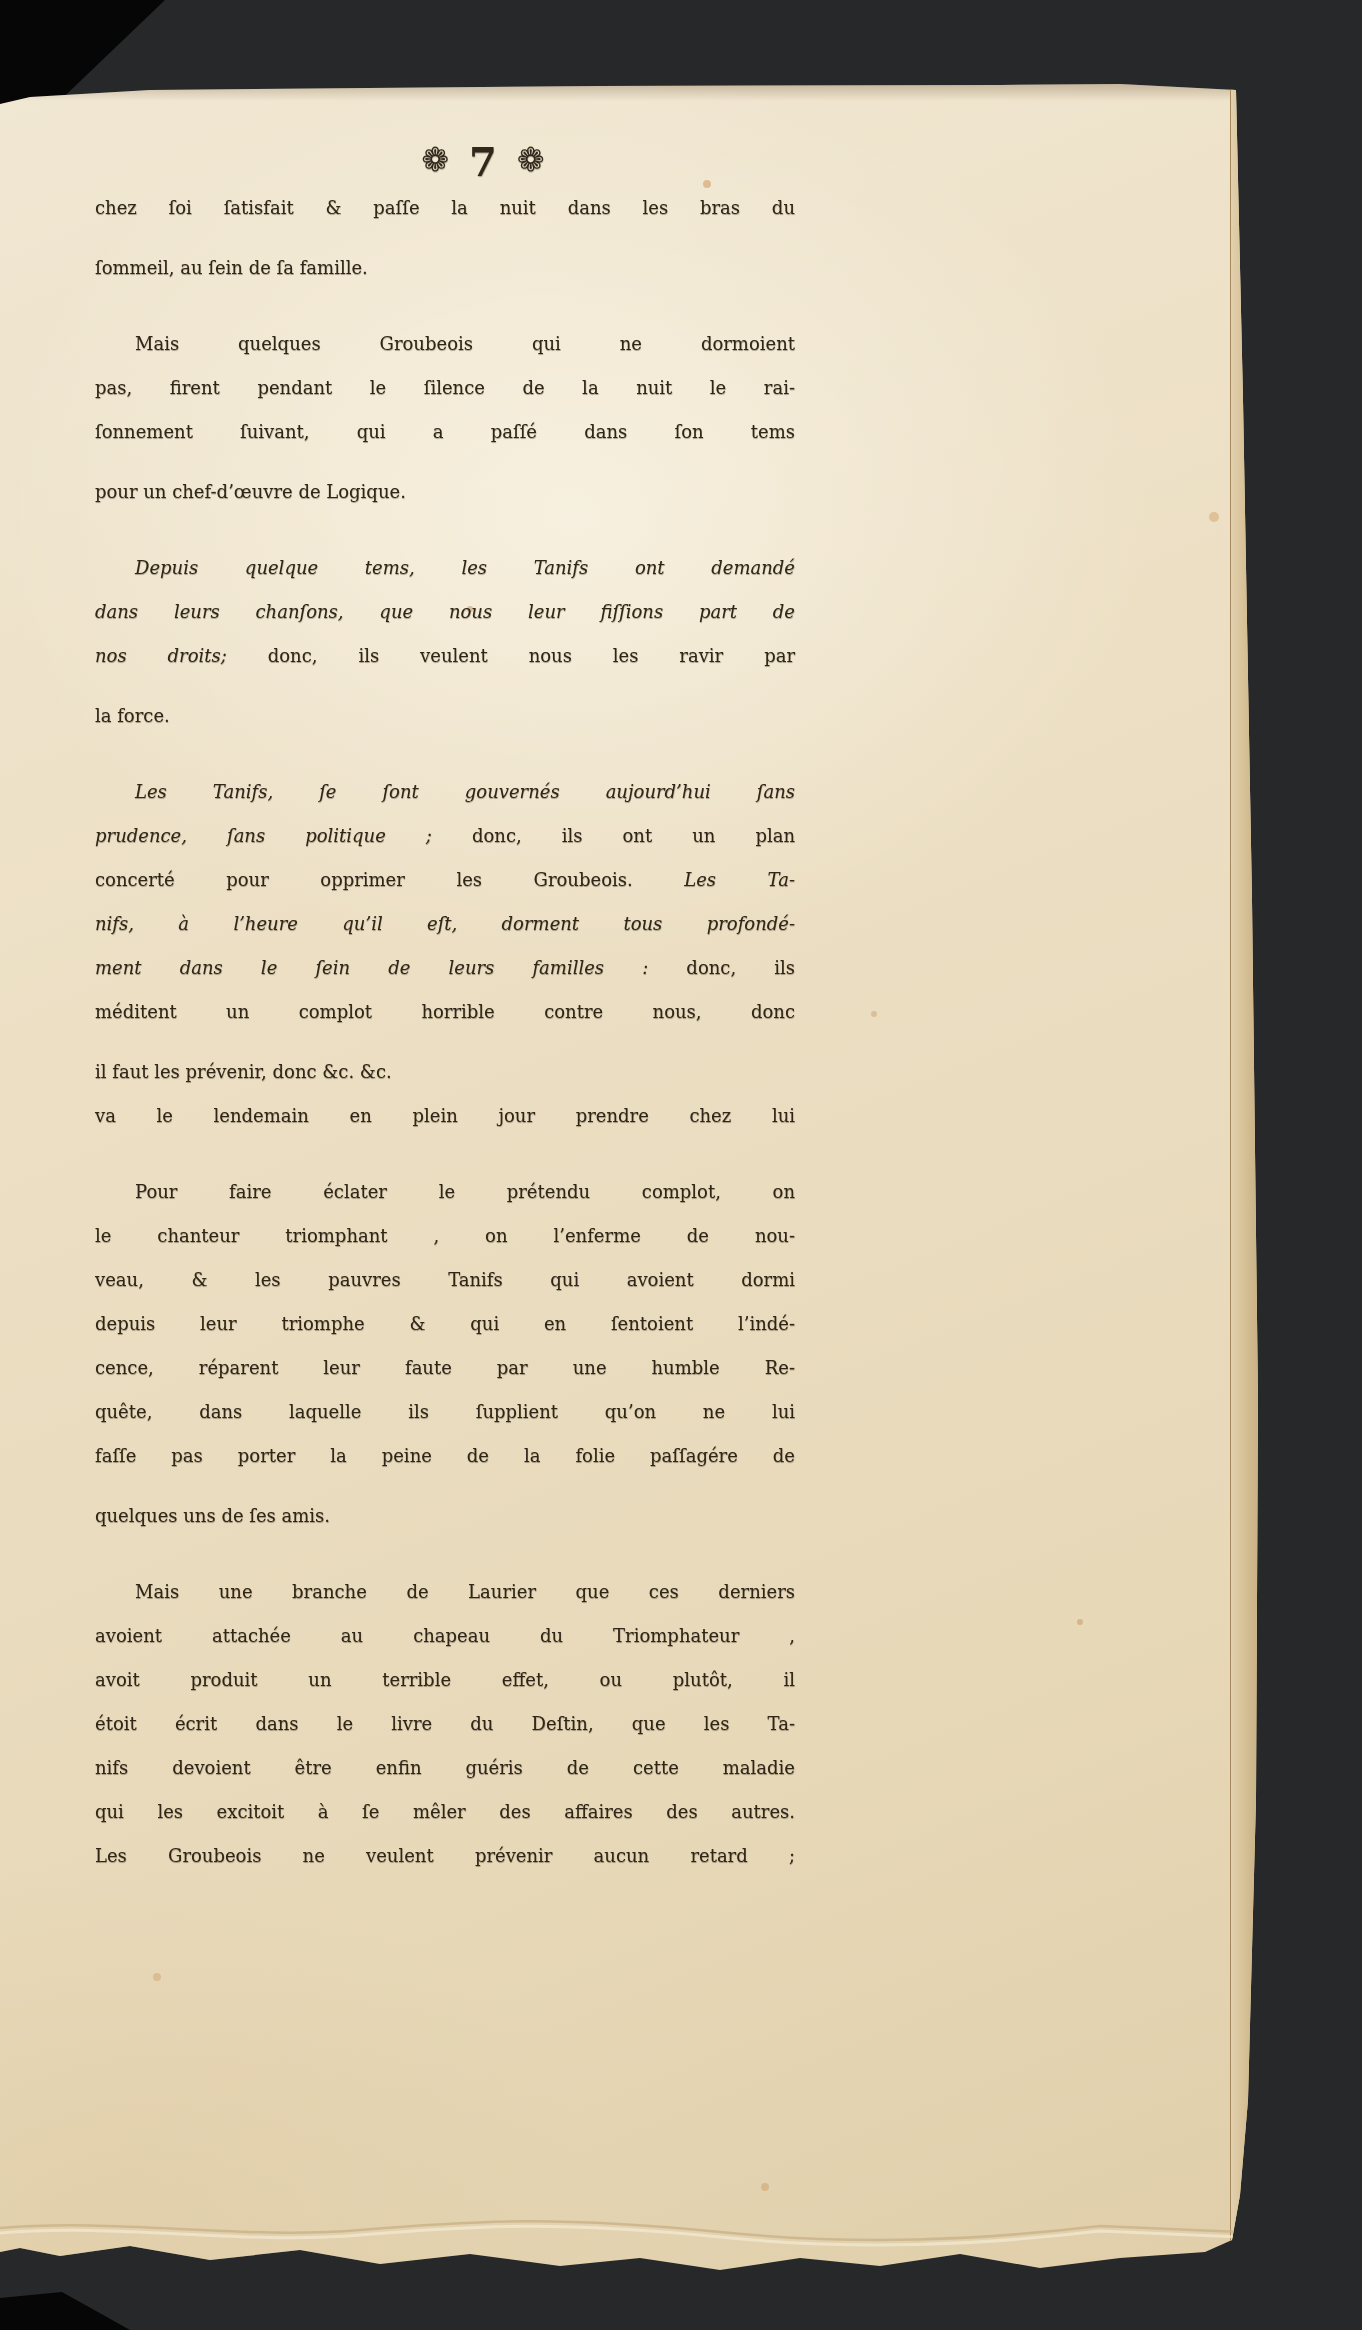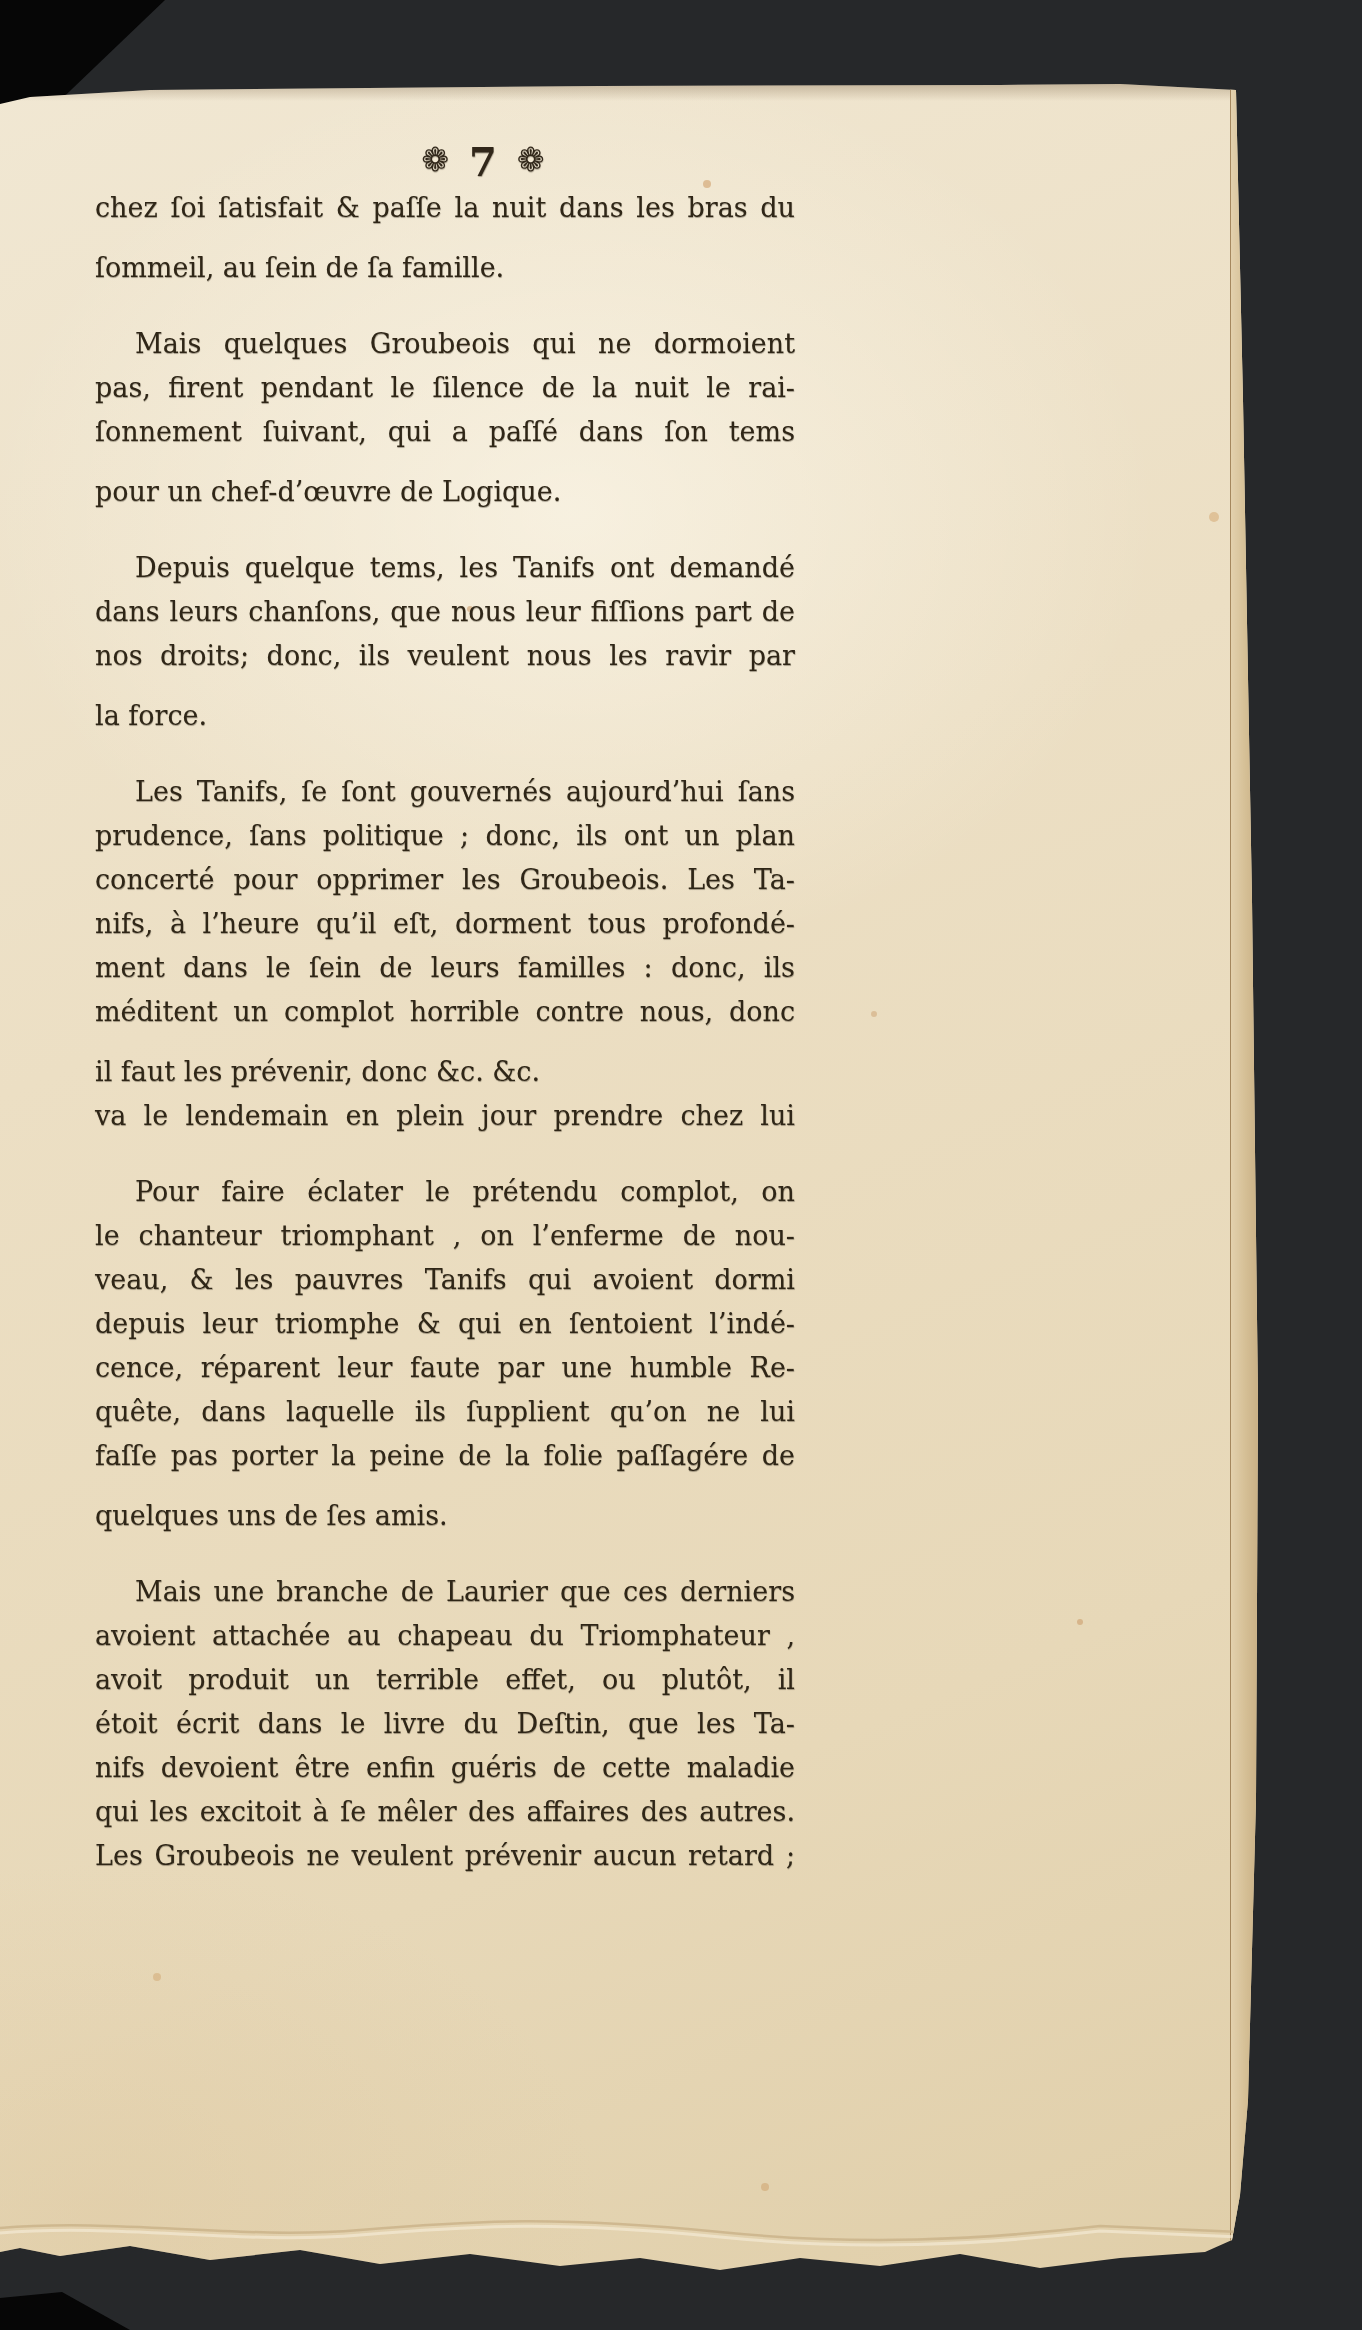--- a/index.html
+++ b/index.html
@@ -58,30 +58,30 @@
   .header{
     position:absolute;left:95px;top:138px;width:700px;text-align:center;
     transform:translateX(38px);color:#31271a;white-space:nowrap;
     text-shadow:0.4px 0.6px 0.8px rgba(43,33,20,.35);
   }
   .header .orn{font-family:"DejaVu Sans",sans-serif;font-size:33px;vertical-align:5px;}
   .header .num{font-size:40px;font-weight:bold;margin:0 20px;}
   
   .text-block{
     position:absolute;left:95px;top:186px;width:700px;
-    font-size:27px;line-height:44px;color:#2f2617;
+    font-size:18px;line-height:44px;color:#2f2617;
   }
   .line{
     white-space:nowrap;height:44px;
     text-align:justify;text-align-last:justify;
     text-shadow:0.3px 0.5px 0.7px rgba(43,33,20,.38);
   }
   .line.no-just{text-align-last:left;margin-top:16px;}
   .line.indent{text-indent:40px;margin-top:32px;}
-  .seg.italic{}
+  .seg.italic{font-style:italic;}
 </style>
 </head>
 <body>
 
 <div class="scan">
   <div class="wedge-tl"></div>
   <div class="wedge-bl"></div>
 
   <div class="paper">
     <div class="top-rim"></div>

